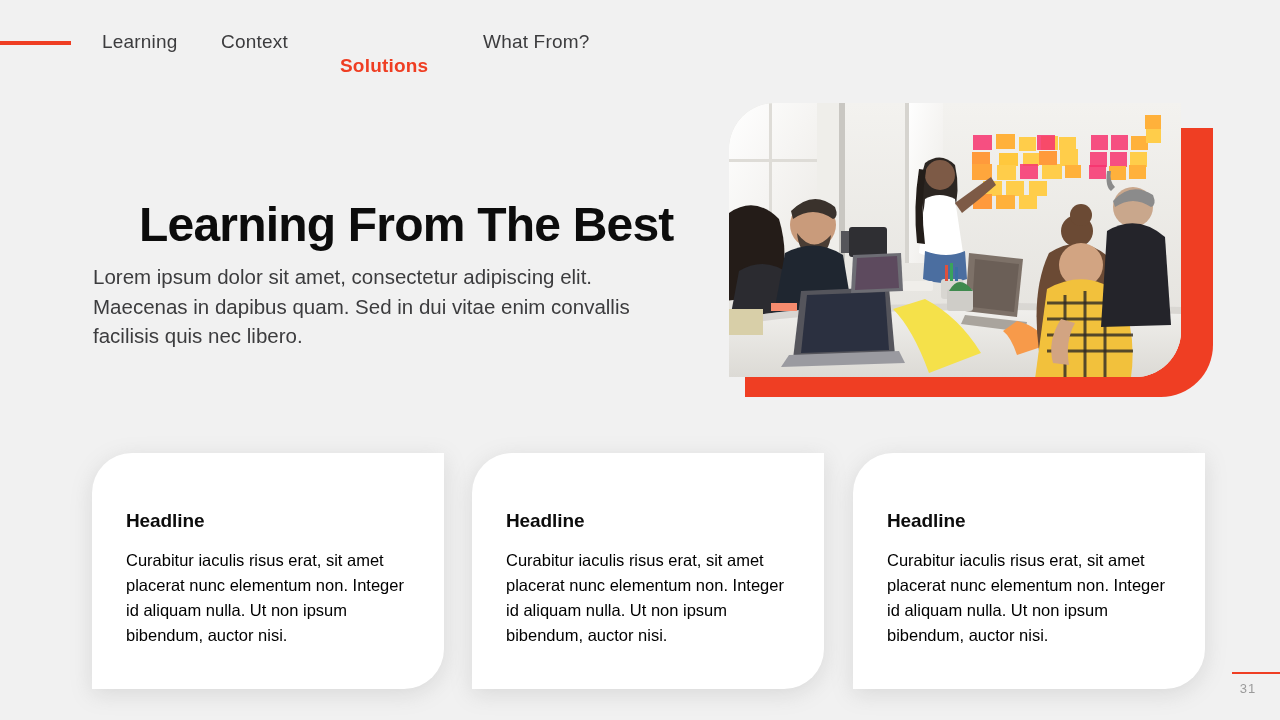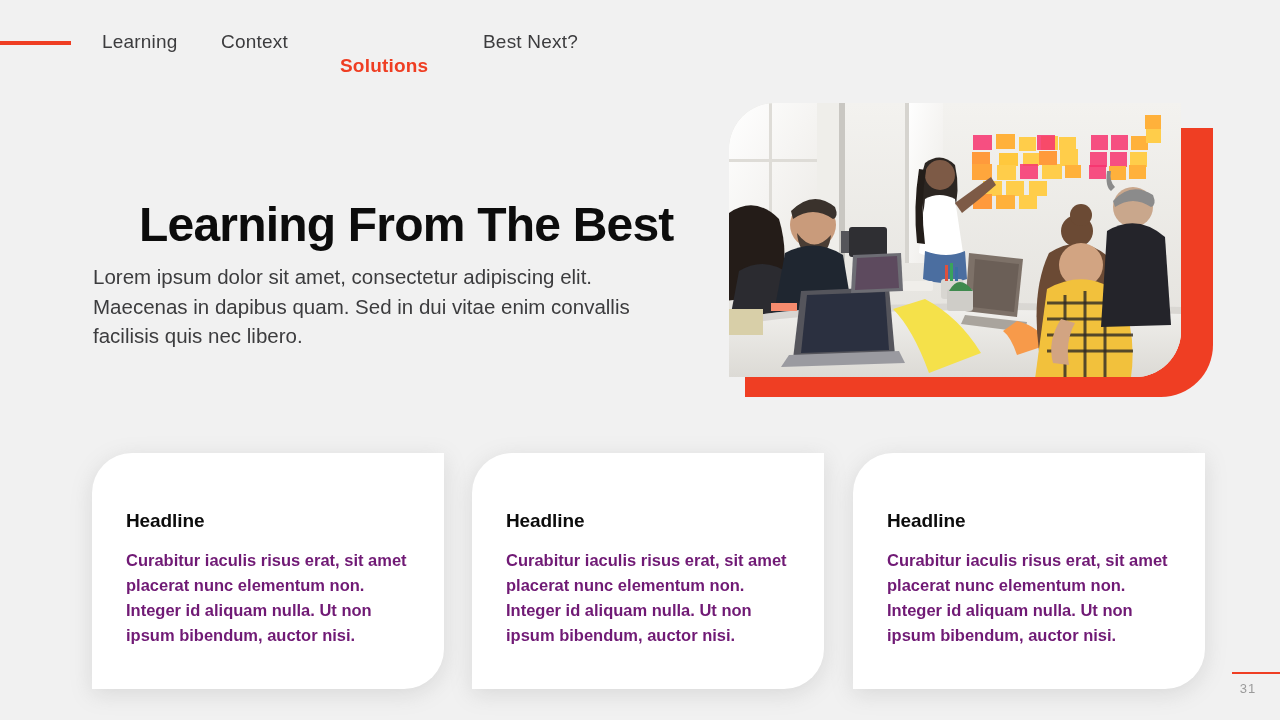--- a/index.html
+++ b/index.html
@@ -136,22 +136,22 @@
     color: #0c0c0c;
     letter-spacing: -0.1px;
   }
   .card-body {
     position: absolute;
     left: 34px;
     top: 95px;
     width: 290px;
     font-size: 16.5px;
     line-height: 25px;
-    color: #701a75;
-    font-weight: 700;
+    color: #000000;
+    font-weight: 400;
   }
 
   
   #page-number-block {
     position: absolute;
     right: 0;
     top: 664px;
     width: 56px;
     height: 40px;
     text-align: center;
@@ -180,21 +180,21 @@
 
 <div id="topnav">
   <div id="nav-accent-line"></div>
 
   <div class="nav-item" id="nav-context">Learning</div>
 
   <div class="nav-item" id="nav-problem">Context</div>
 
   <div class="nav-item active" id="nav-solutions">Solutions</div>
 
-  <div class="nav-item" id="nav-whatnext">Best Next?</div>
+  <div class="nav-item" id="nav-whatnext">What From?</div>
 </div>
 
 <h1 id="hero-title">Learning From The Best</h1>
 
 <p id="hero-paragraph">Lorem ipsum dolor sit amet, consectetur adipiscing elit. Maecenas in dapibus quam. Sed in dui vitae enim convallis facilisis quis nec libero.</p>
 
 <div id="hero-media">
   <div id="hero-red-shape"></div>
 
   <div id="hero-photo">

